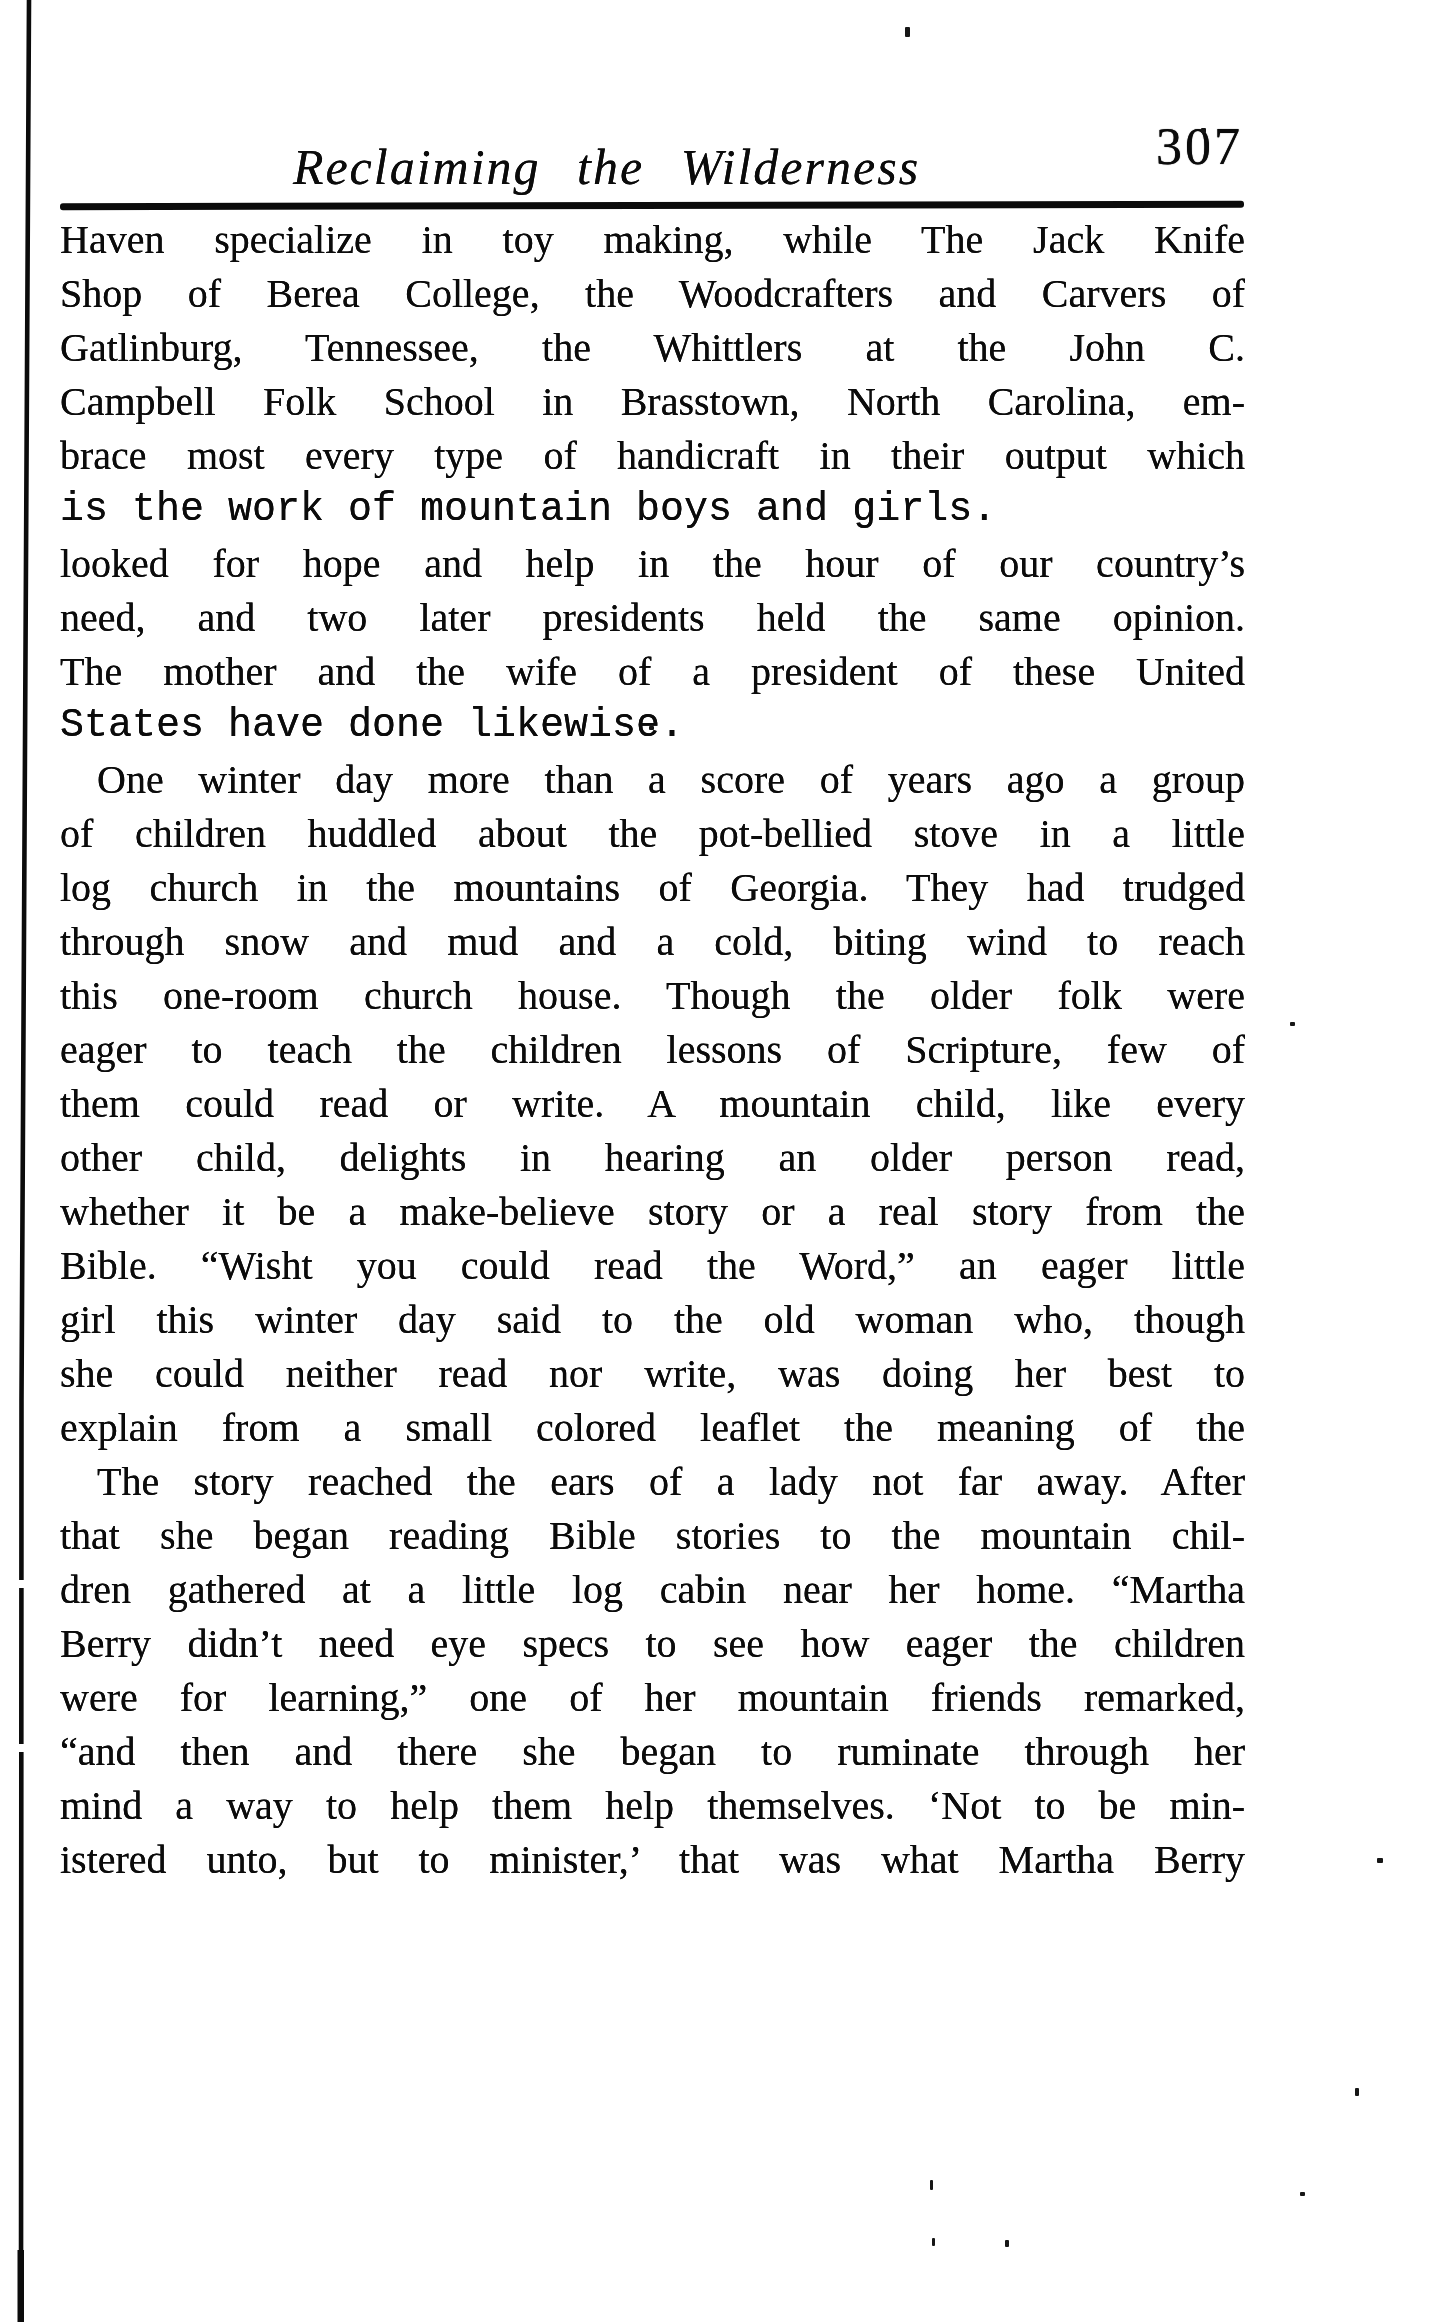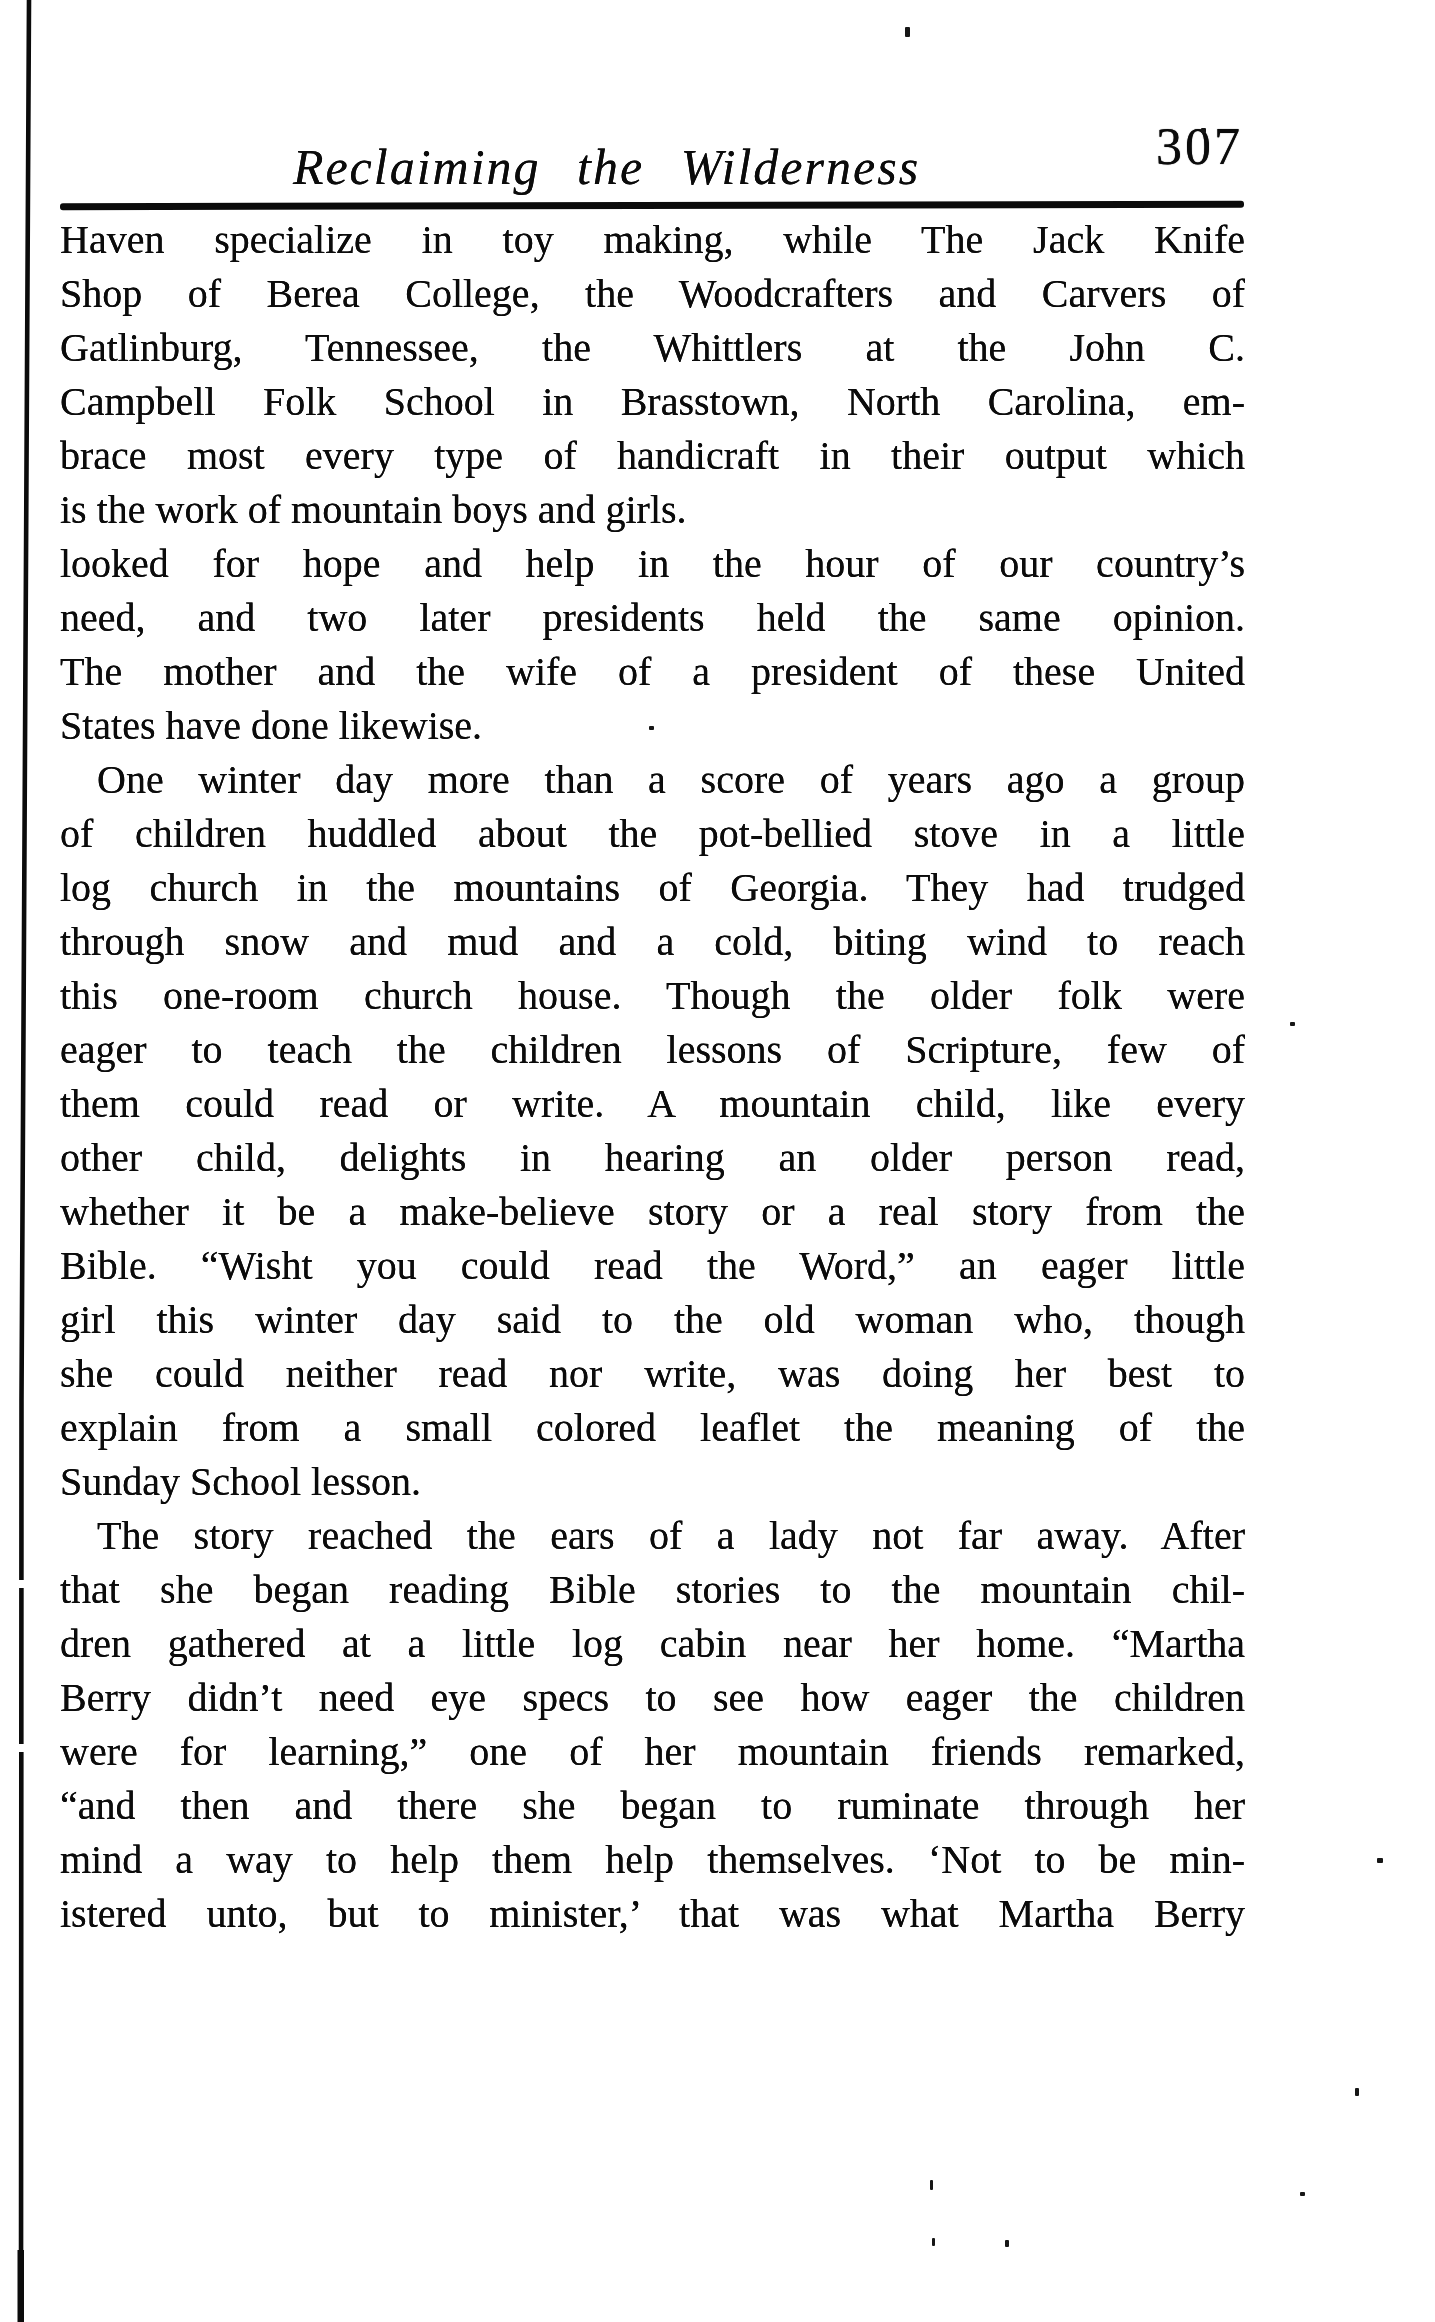--- a/index.html
+++ b/index.html
@@ -52,21 +52,21 @@
     text-shadow: 0 0 0.6px currentColor;
   }
   .para { margin: 0; }
   .line {
     text-align: justify;
     -moz-text-align-last: justify;
     text-align-last: justify;
     height: 54px; overflow: hidden;
     white-space: normal;
   }
-  .line.lastline { text-align-last: left; -moz-text-align-last: left; }
+  .line.lastline { text-align-last: left; font-family: Liberation Mono, monospace; -moz-text-align-last: left; }
   .line.indent { text-indent: 37px; }
 
   
   .speck { position: absolute; background: #161616; border-radius: 1px; }
 </style>
 </head>
 <body>
 
 <div class="page">
 
@@ -105,21 +105,20 @@
         <div class="line">through snow and mud and a cold, biting wind to reach</div>
         <div class="line">this one-room church house. Though the older folk were</div>
         <div class="line">eager to teach the children lessons of Scripture, few of</div>
         <div class="line">them could read or write. A mountain child, like every</div>
         <div class="line">other child, delights in hearing an older person read,</div>
         <div class="line">whether it be a make-believe story or a real story from the</div>
         <div class="line">Bible. “Wisht you could read the Word,” an eager little</div>
         <div class="line">girl this winter day said to the old woman who, though</div>
         <div class="line">she could neither read nor write, was doing her best to</div>
         <div class="line">explain from a small colored leaflet the meaning of the</div>
-        <div class="line lastline">Sunday School lesson.</div>
       </div>
       <div class="para">
         <div class="line indent">The story reached the ears of a lady not far away. After</div>
         <div class="line">that she began reading Bible stories to the mountain chil-</div>
         <div class="line">dren gathered at a little log cabin near her home. “Martha</div>
         <div class="line">Berry didn’t need eye specs to see how eager the children</div>
         <div class="line">were for learning,” one of her mountain friends remarked,</div>
         <div class="line">“and then and there she began to ruminate through her</div>
         <div class="line">mind a way to help them help themselves. ‘Not to be min-</div>
         <div class="line">istered unto, but to minister,’ that was what Martha Berry</div>

